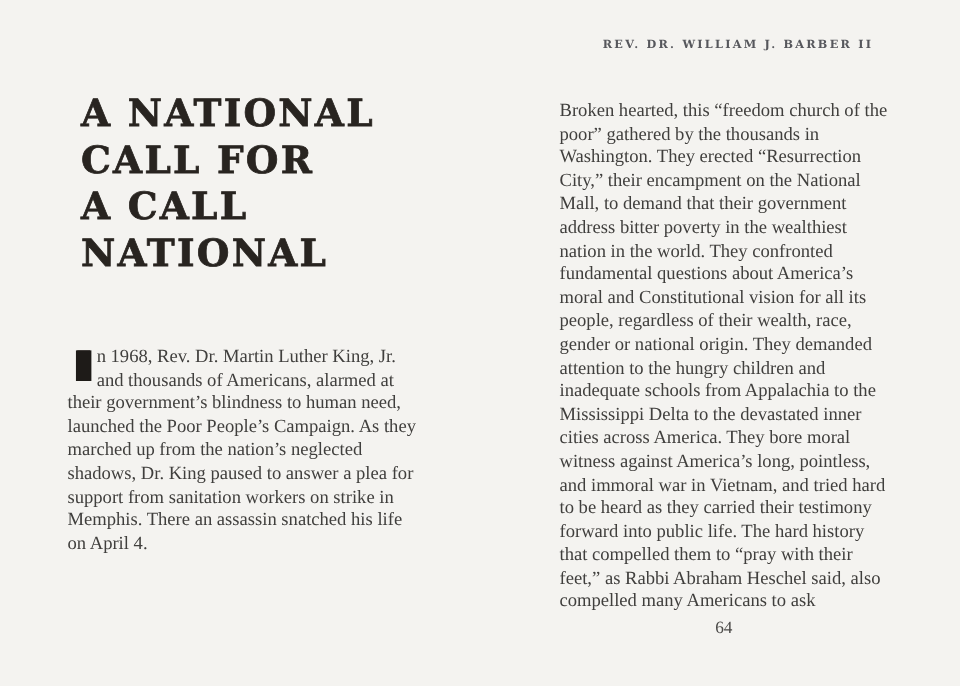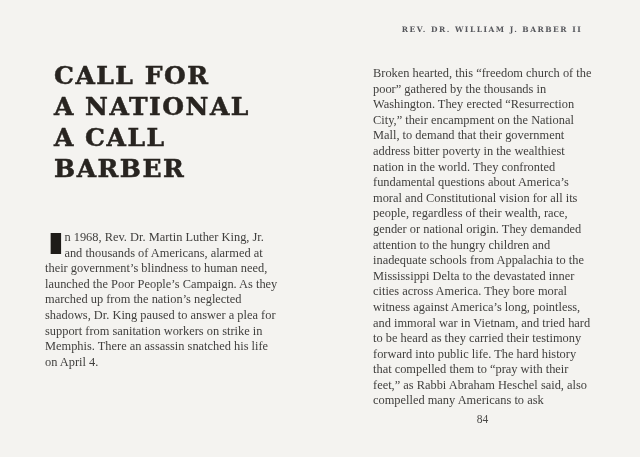--- a/index.html
+++ b/index.html
@@ -56,27 +56,27 @@
 </style>
 </head>
 <body>
 
 <div class="spread">
 
   <div class="running-header">REV. DR. WILLIAM J. BARBER II</div>
 
   <div class="left-col">
     <h1 class="chapter-title">
+      <span class="title-line">A NATIONAL</span>
       <span class="title-line">CALL FOR</span>
-      <span class="title-line">A NATIONAL</span>
       <span class="title-line">A CALL</span>
-      <span class="title-line">BARBER</span>
+      <span class="title-line">NATIONAL</span>
     </h1>
     <p class="body-text left-par"><span class="drop-cap">I</span><span>n 1968, Rev. Dr. Martin Luther King, Jr. and thousands of Americans, alarmed at their government’s blindness to human need, launched the Poor People’s Campaign. As they marched up from the nation’s neglected shadows, Dr. King paused to answer a plea for support from sanitation workers on strike in Memphis. There an assassin snatched his life on April 4.</span></p>
   </div>
 
   <div class="right-col">
     <p class="body-text">Broken hearted, this “freedom church of the poor” gathered by the thousands in Washington. They erected “Resurrection City,” their encampment on the National Mall, to demand that their government address bitter poverty in the wealthiest nation in the world. They confronted fundamental questions about America’s moral and Constitutional vision for all its people, regardless of their wealth, race, gender or national origin. They demanded attention to the hungry children and inadequate schools from Appalachia to the Mississippi Delta to the devastated inner cities across America. They bore moral witness against America’s long, pointless, and immoral war in Vietnam, and tried hard to be heard as they carried their testimony forward into public life. The hard history that compelled them to “pray with their feet,” as Rabbi Abraham Heschel said, also compelled many Americans to ask</p>
   </div>
 
-  <div class="page-number">84</div>
+  <div class="page-number">64</div>
 
 </div>
 
 </body></html>

